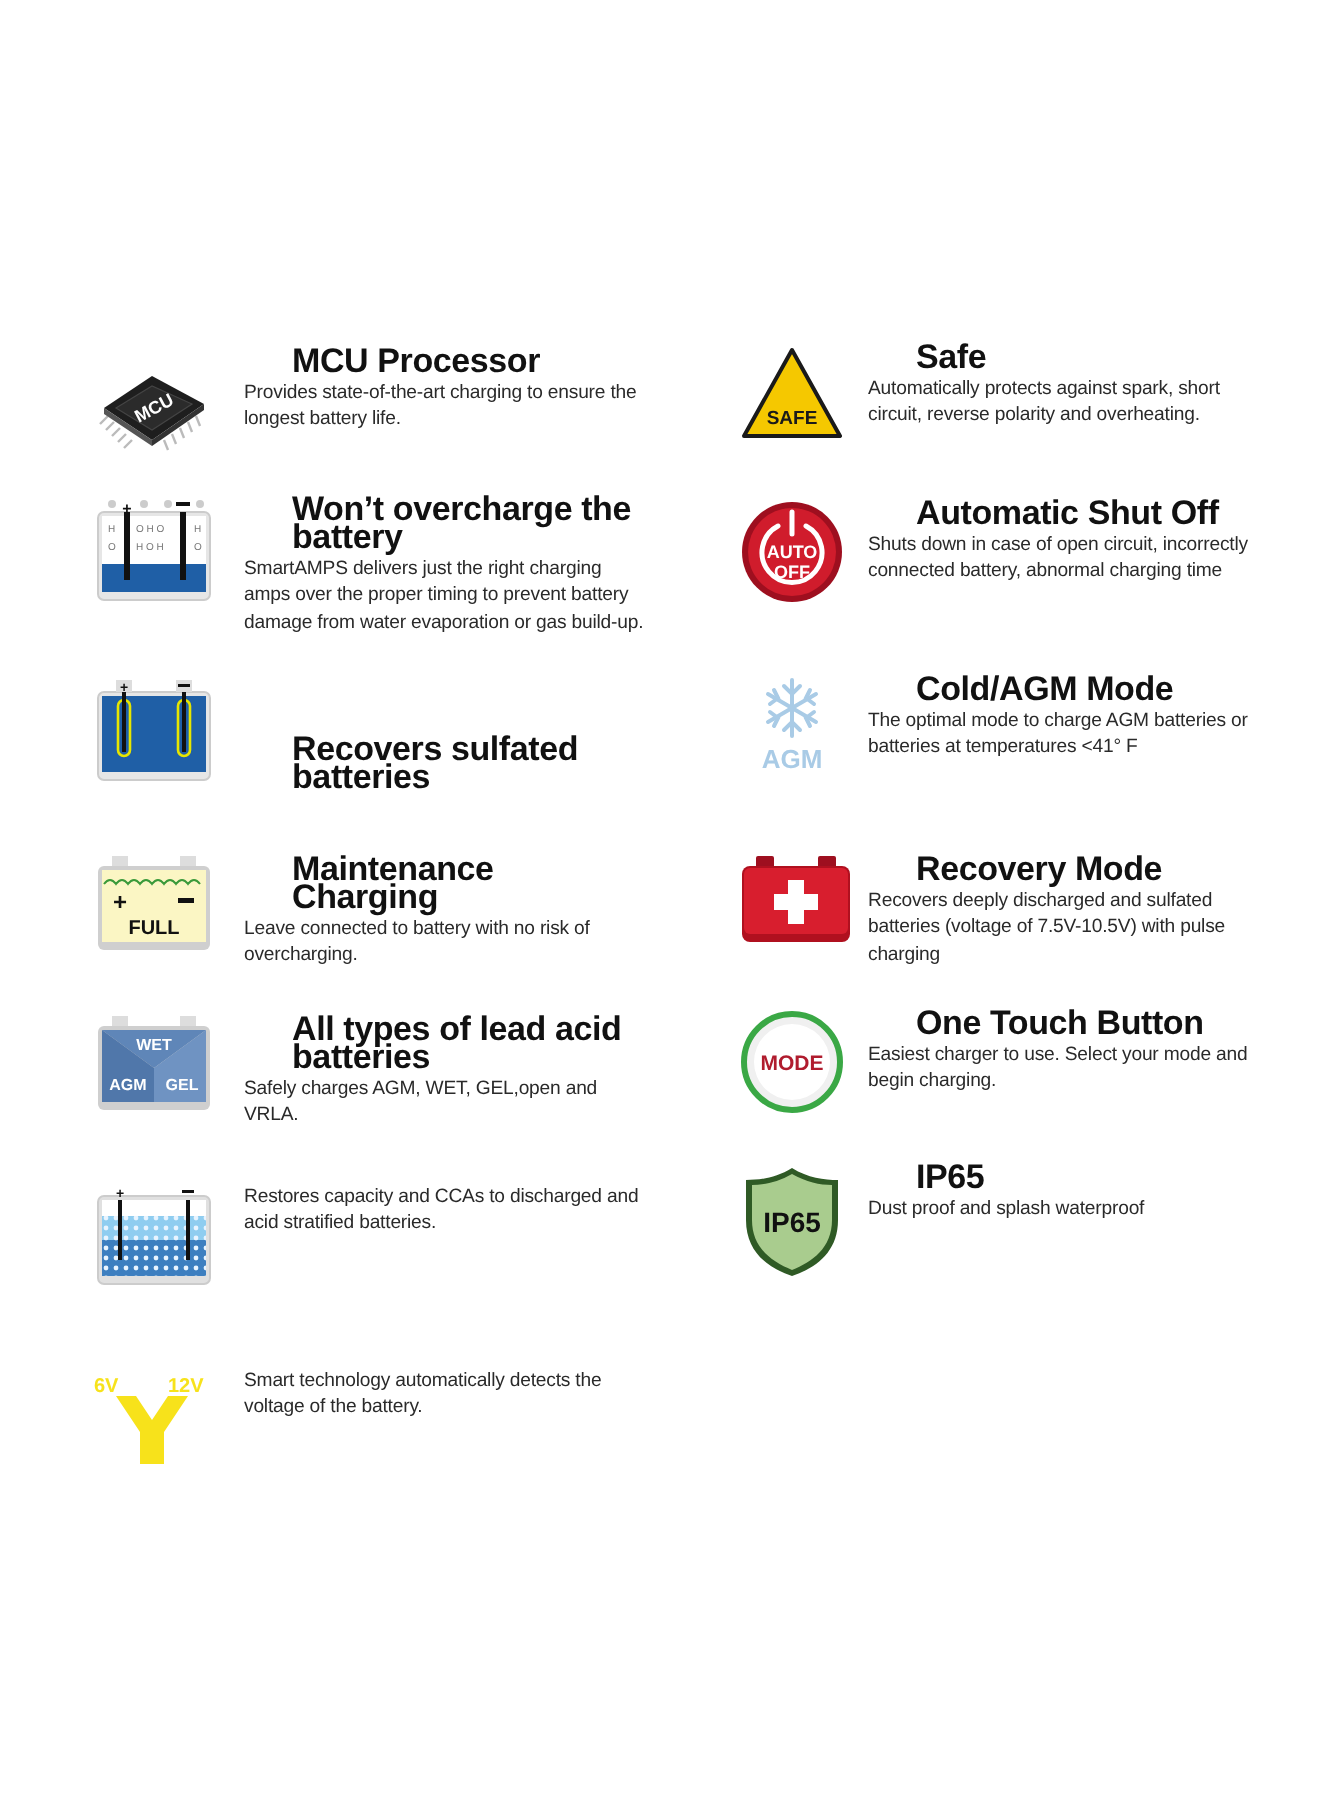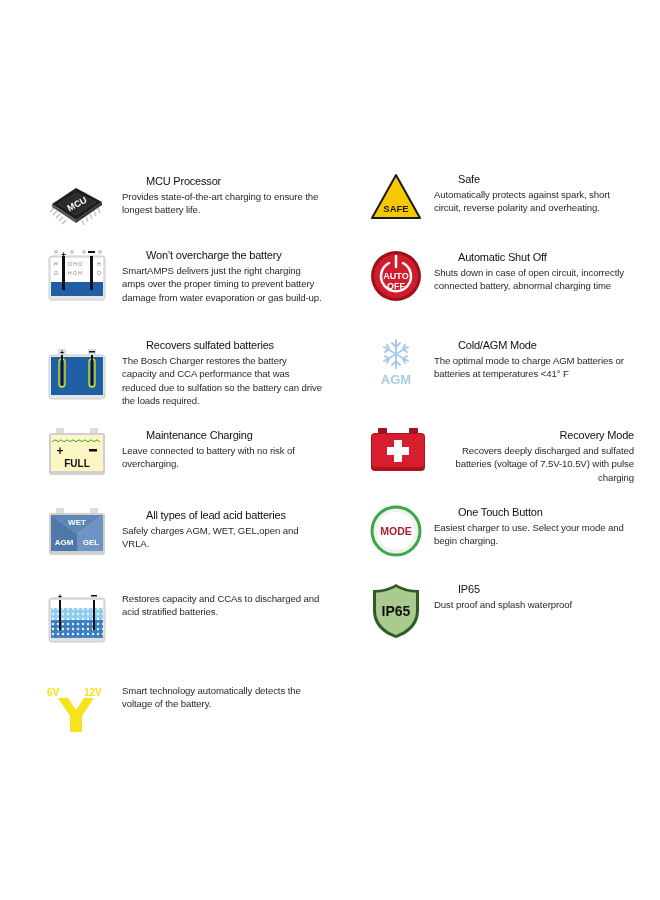--- a/index.html
+++ b/index.html
@@ -2,21 +2,21 @@
 <html><head>
 <meta charset="utf-8">
 <style>
   * { box-sizing: border-box; margin: 0; padding: 0; }
   html, body { width: 660px; height: 900px; background: #ffffff; overflow: hidden; }
   body { position: relative; font-family: "Liberation Sans", sans-serif; color: #1a1a1a; }
   .feature { position: absolute; display: flex; align-items: flex-start; }
   .icon { width: 64px; height: 60px; flex: 0 0 auto; position: relative; }
   .icon svg { width: 100%; height: 100%; display: block; }
   .text { margin-left: 12px; }
-  .title { font-size: 11px; font-weight: normal; letter-spacing: -0.2px; line-height: 14px; margin-bottom: 2px; color: #111; padding-left: 24px; }
+  .title { font-size: 17px; font-weight: bold; letter-spacing: -0.2px; line-height: 14px; margin-bottom: 2px; color: #111; padding-left: 24px; }
   .desc { font-size: 9.6px; line-height: 13.3px; color: #2a2a2a; letter-spacing: -0.1px; }
   .left .text { width: 200px; }
   .right .text { width: 200px; }
 </style>
 </head>
 <body>
 
 <div class="feature left" style="left:46px; top:174px;">
   <div class="icon">
     <svg viewBox="0 0 64 60">
@@ -85,21 +85,20 @@
       <text x="16" y="8" font-size="7" font-weight="bold" text-anchor="middle" fill="#111">+</text>
       <rect x="43" y="4" width="6" height="1.5" fill="#111"></rect>
       <rect x="13" y="12" width="6" height="28" rx="3" fill="none" stroke="#e6e600" stroke-width="1.3"></rect>
       <rect x="15" y="8" width="2" height="30" fill="#111"></rect>
       <rect x="43" y="12" width="6" height="28" rx="3" fill="none" stroke="#e6e600" stroke-width="1.3"></rect>
       <rect x="45" y="8" width="2" height="30" fill="#111"></rect>
     </svg>
   </div>
   <div class="text">
     <div class="title">Recovers sulfated batteries</div>
-    <div class="desc">The Bosch Charger restores the battery capacity and  CCA performance that was reduced due to sulfation so  the battery can drive the loads required.</div>
   </div>
 </div>
 
 <div class="feature left" style="left:46px; top:428px;">
   <div class="icon">
     <svg viewBox="0 0 64 60">
       <rect x="10" y="0" width="8" height="6" fill="#ddd"></rect>
         <rect x="44" y="0" width="8" height="6" fill="#ddd"></rect>
       <rect x="3" y="5" width="56" height="42" rx="3" fill="#cfcfcf"></rect>
       <rect x="5" y="7" width="52" height="36" fill="#fbf6c4"></rect>
@@ -235,21 +234,21 @@
   <div class="icon" style="width:56px; height:44px;">
     <svg viewBox="0 0 56 44">
       <rect x="8" y="0" width="9" height="6" rx="1" fill="#9e0f1f"></rect>
         <rect x="39" y="0" width="9" height="6" rx="1" fill="#9e0f1f"></rect>
       <rect x="1" y="5" width="54" height="38" rx="4" fill="#b0101f"></rect>
       <rect x="2" y="6" width="52" height="33" rx="3" fill="#d81e2e"></rect>
       <rect x="24" y="12" width="8" height="22" fill="#fff"></rect>
       <rect x="17" y="19" width="22" height="8" fill="#fff"></rect>
     </svg>
   </div>
-  <div class="text" style="margin-left:8px;text-align:right;">
+  <div class="text" style="margin-left:8px;">
     <div class="title">Recovery Mode</div>
     <div class="desc">Recovers deeply discharged and sulfated batteries (voltage of 7.5V-10.5V) with pulse charging</div>
   </div>
 </div>
 
 <div class="feature right" style="left:370px; top:505px;">
   <div class="icon" style="width:52px; height:52px;">
     <svg viewBox="0 0 52 52">
       <circle cx="26" cy="26" r="24" fill="#f0f0f0" stroke="#3aa845" stroke-width="3"></circle>
       <circle cx="26" cy="26" r="19" fill="#ffffff"></circle>

